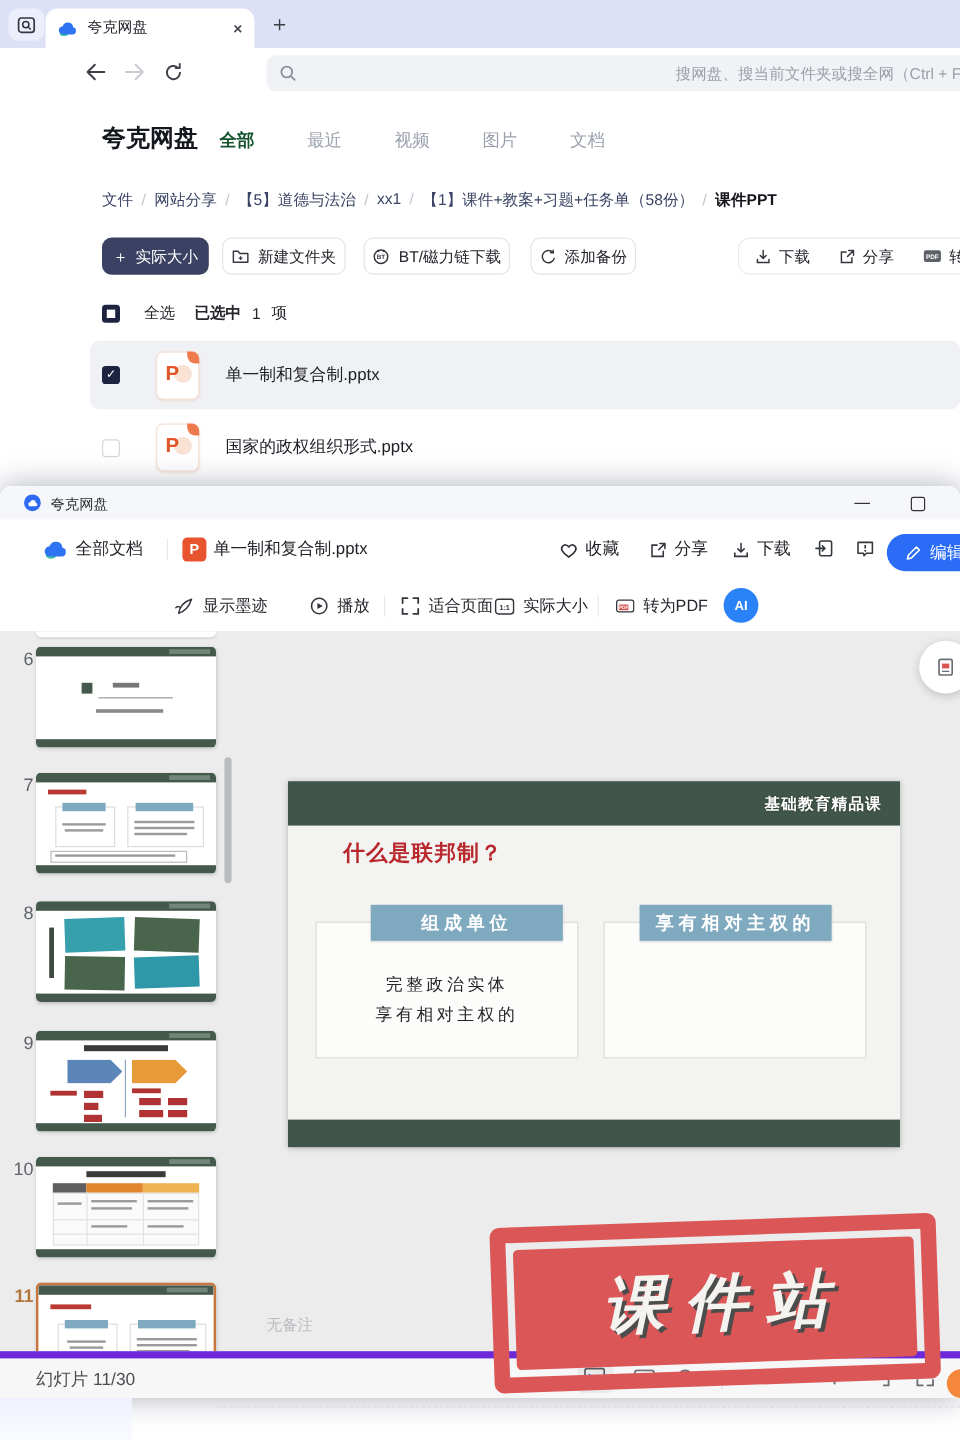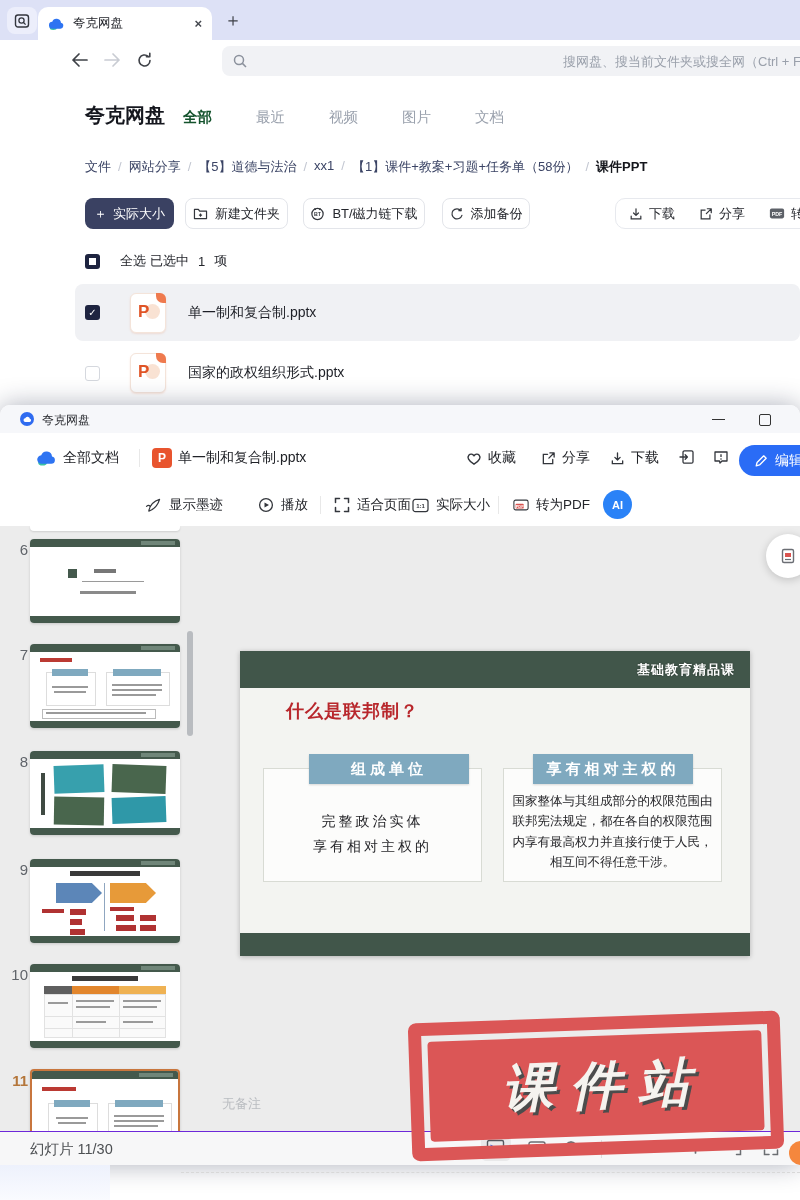--- a/index.html
+++ b/index.html
@@ -108,21 +108,21 @@
 
   
   .stamp{position:absolute;left:410px;top:612px;width:346px;height:112px;border:13px solid #db5656;
       border-radius:8px;transform:rotate(-2deg);z-index:10;}
   .stamp .in{position:absolute;inset:6px;background:#db5656;border-radius:4px;
       display:flex;align-items:center;justify-content:center;}
   .stamp .txt{color:#f5f3ef;font-size:52px;font-weight:bold;font-style:italic;letter-spacing:16px;
       padding-left:16px;text-shadow:3px 3px 0 #4c4c4c;white-space:nowrap;}
 
   
-  .vstatus{position:absolute;left:0;right:0;bottom:0;height:33px;background:#f7f7f8;border-top:1px solid #6d28d9;z-index:5;}
+  .vstatus{position:absolute;left:0;right:0;bottom:0;height:33px;background:#f7f7f8;border-top:6px solid #6d28d9;z-index:5;}
   .vstatus .lbl{position:absolute;left:30px;top:8px;font-size:14.5px;color:#4c4f52;}
   .sic{position:absolute;color:#6b6e72;}
   .zoomtxt{position:absolute;left:634px;top:9px;font-size:12.5px;color:#000000;}
   .pill{position:absolute;left:481px;top:4px;width:30px;height:25px;background:#e9e9ea;border-radius:5px;}
   .orangedot{position:absolute;left:789px;top:9px;width:24px;height:24px;border-radius:50%;background:#f5873d;}
 
   .dashline{position:absolute;left:181px;right:0;top:1172px;border-top:1px dashed #d8d8d8;}
   .bluecorner{position:absolute;left:0;top:1164px;width:110px;height:36px;
       background:linear-gradient(180deg,#edf1fc,#fafbff);}
 </style>
@@ -251,21 +251,21 @@
       </svg>
     <span>转为PDF</span>
   </span>
 </div>
 
 <div class="selrow">
   <span class="cb dark">
       <span class="inner"></span>
     </span>
   <span style="margin-left:20px;">全选</span>
-  <span style="margin-left:4px;">已选中</span>
+  <span style="margin-left:16px;font-weight:bold;">已选中</span>
   <span style="margin-left:9px;">1</span>
   <span style="margin-left:9px;">项</span>
 </div>
 
 <div class="frow" style="top:284px;height:57px;background:#f0f1f4;border-radius:8px;">
   <span class="cb dark" style="margin-left:10px;">
     <span class="chk">✓</span>
   </span>
   <span class="ppticon">
       <span class="circ"></span>
@@ -508,21 +508,20 @@
 
       <div class="sbox" style="left:23px;"></div>
       <div class="shead" style="left:69px;">组成单位</div>
       <div class="sbody" style="position:absolute;left:23px;top:158px;width:219px;text-align:center;font-size:14px;letter-spacing:3px;line-height:1.8;">
         <div>完整政治实体</div>
         <div>享有相对主权的</div>
       </div>
 
       <div class="sbox" style="left:263px;"></div>
       <div class="shead" style="left:293px;">享有相对主权的</div>
-      <div class="sbody" style="position:absolute;left:271px;top:140px;width:203px;text-align:center;font-size:12.5px;line-height:1.62;">国家整体与其组成部分的权限范围由联邦宪法规定，都在各自的权限范围内享有最高权力并直接行使于人民，相互间不得任意干涉。</div>
 
       <div class="s-bot"></div>
     </div>
 
     <div class="floatbtn">
       <svg width="18" height="18" viewBox="0 0 18 18">
           <rect x="3.5" y="2.5" width="11" height="13" rx="1.5" fill="none" stroke="#6b6e74" stroke-width="1.4"></rect>
           <rect x="6" y="6" width="6" height="4" fill="#d9534f"></rect>
           <line x1="6" y1="12.5" x2="12" y2="12.5" stroke="#6b6e74" stroke-width="1.2"></line>
         </svg>

